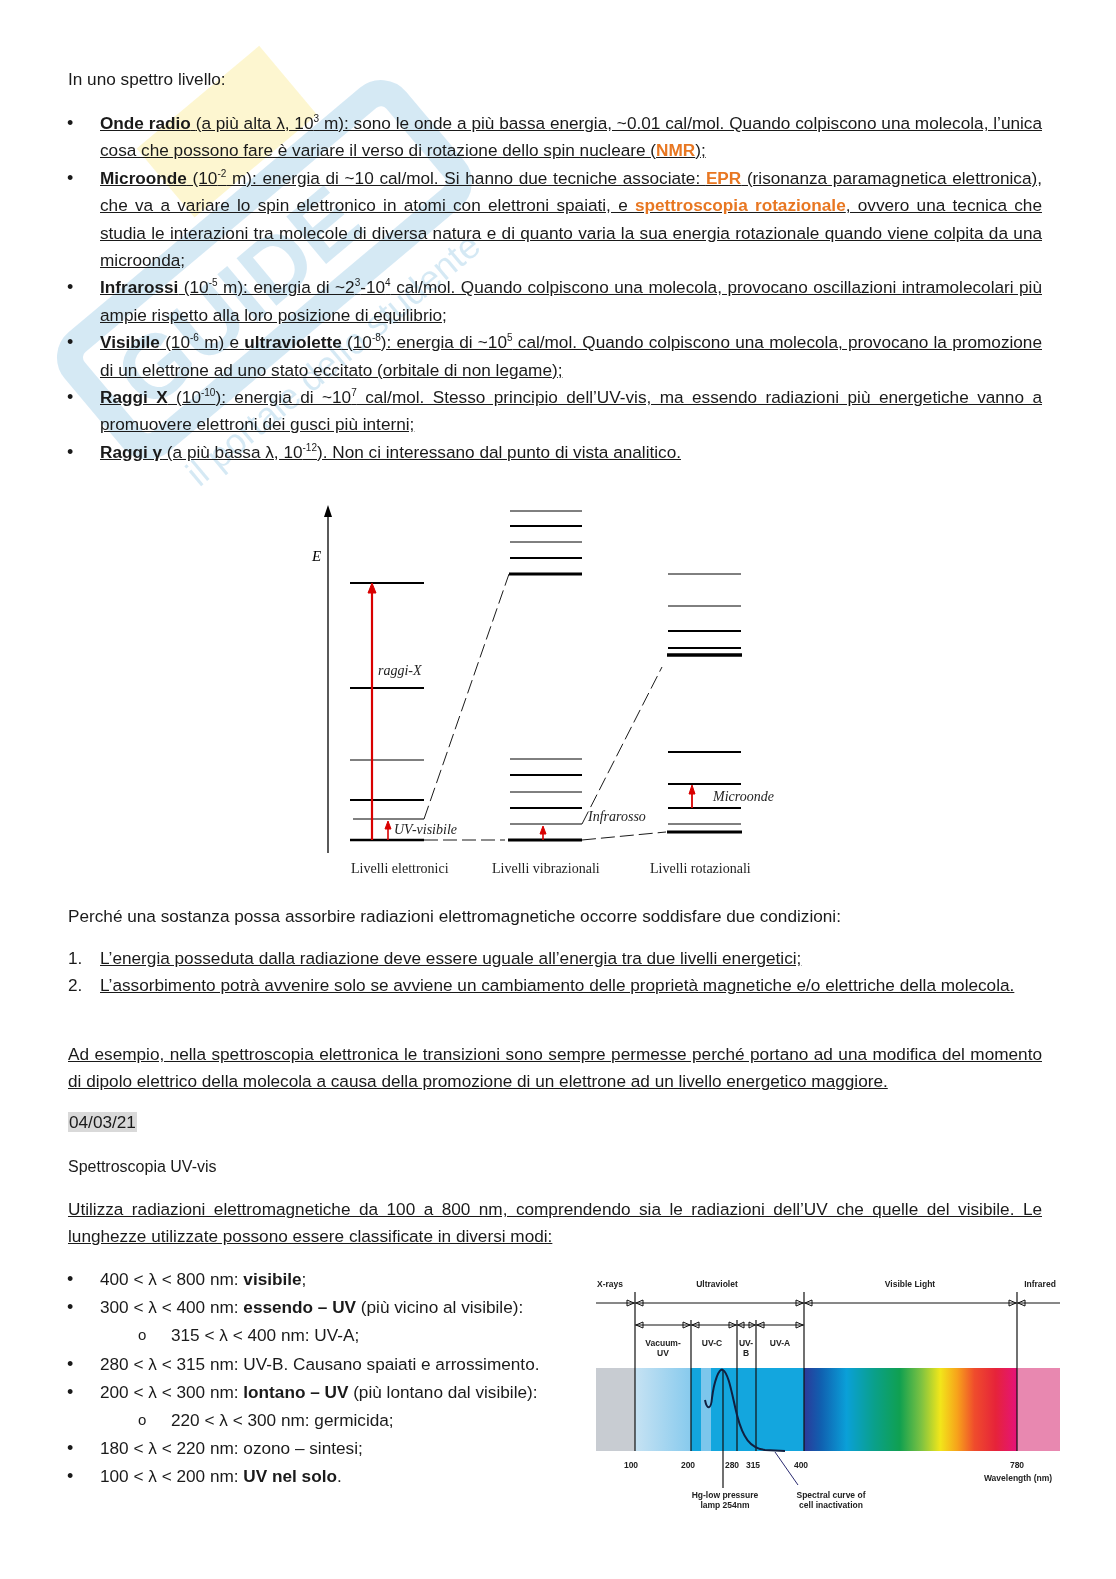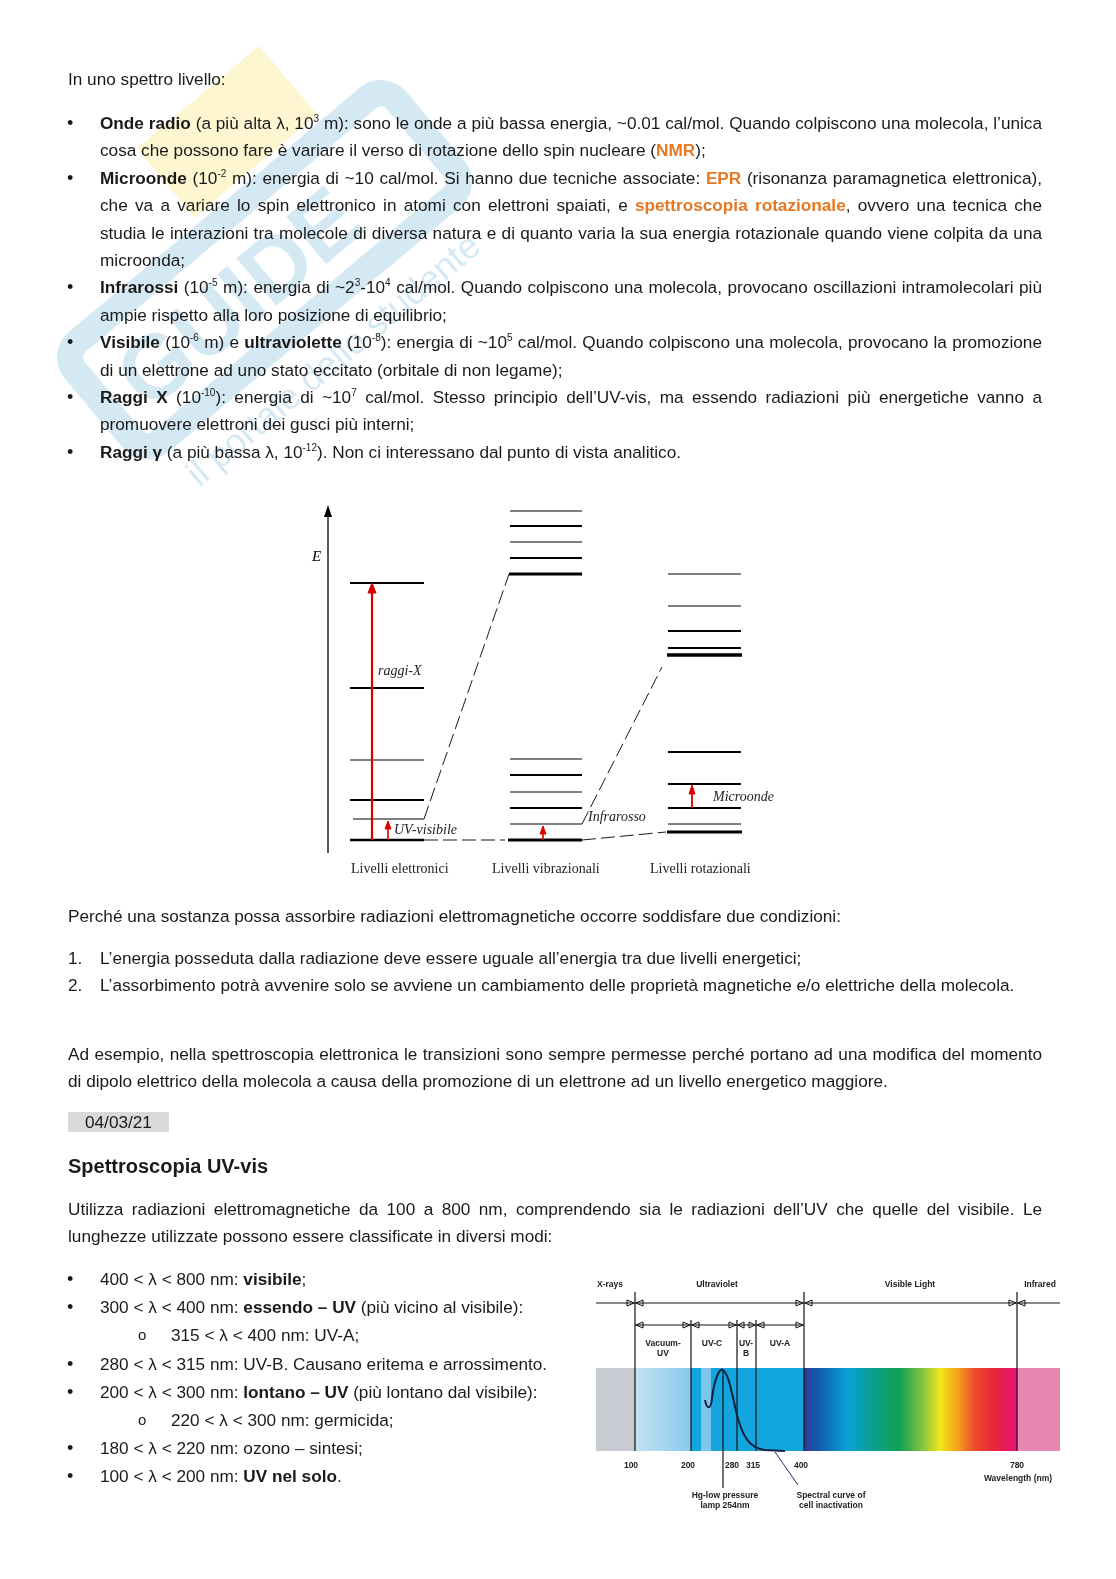--- a/index.html
+++ b/index.html
@@ -1,34 +1,34 @@
 <!DOCTYPE html>
 <html><head>
 <meta charset="utf-8">
 <style>
   html, body { margin: 0; padding: 0; background: #ffffff; }
   body { width: 1116px; height: 1579px; position: relative; overflow: hidden;
          font-family: "Liberation Sans", "DejaVu Sans", sans-serif; color: #1a1a1a; }
   .page { position: absolute; left: 0; top: 0; width: 1116px; height: 1579px; }
   .watermark { position: absolute; left: 20px; top: 40px; width: 480px; height: 480px; opacity: 0.18; pointer-events: none; }
   .txt { position: absolute; left: 68px; width: 974px; font-size: 17.2px; line-height: 27.4px; }
-  .justify { text-align: justify; text-align-last: left; }
+  .justify { text-align: justify; text-align-last: left; text-decoration: underline; }
   ul.blist { list-style: none; margin: 0; padding: 0; }
   ul.blist > li { position: relative; padding-left: 32px; margin: 0; }
   ul.blist > li::before { content: "\2022"; position: absolute; left: -1px; top: 0; font-size: 18px; }
   ul.blist > li.sub { padding-left: 103px; }
   ul.blist > li.sub::before { content: "o"; left: 70px; font-size: 15px; }
   ol.nlist { margin: 0; padding: 0; list-style: none; }
   ol.nlist > li { position: relative; padding-left: 32px; }
   ol.nlist > li .num { position: absolute; left: 0; top: 0; }
   b { font-weight: bold; }
   .orange { color: #e87722; font-weight: bold; }
   sup { font-size: 10px; vertical-align: 7px; line-height: 0; }
-  .date { background: #d9d9d9; padding: 0 17px; }
-  .h2 { font-weight: bold; font-size: 20px; }
+  .date { background: #d9d9d9; padding: 0 1px; }
+  .h2 { font-weight: normal; font-size: 16px; }
   svg text { user-select: none; }
 </style>
 </head>
 <body>
 
 <div class="page">
 
   <svg class="watermark" viewBox="0 0 480 480">
     <g transform="rotate(-40 240 240)">
       <rect x="40" y="170" width="420" height="130" rx="20" fill="none" stroke="#1e88c8" stroke-width="26"></rect>
@@ -156,21 +156,21 @@
 
   <div class="txt h2" style="top:1153px;">Spettroscopia UV-vis</div>
 
   <div class="txt justify" style="top:1196px;">Utilizza radiazioni elettromagnetiche da 100 a 800 nm, comprendendo sia le radiazioni dell’UV che quelle del visibile. Le lunghezze utilizzate possono essere classificate in diversi modi:</div>
 
   <div class="txt" style="top:1265px; width:520px; line-height:28.2px;">
     <ul class="blist">
       <li><span>400 &lt; λ &lt; 800 nm: </span><b>visibile</b><span>;</span></li>
       <li><span>300 &lt; λ &lt; 400 nm: </span><b>essendo – UV</b><span> (più vicino al visibile):</span></li>
       <li class="sub"><span>315 &lt; λ &lt; 400 nm: </span><span>UV-A;</span></li>
-      <li><span>280 &lt; λ &lt; 315 nm: </span><span>UV-B. Causano eritema e arrossimento.</span></li>
+      <li><span>280 &lt; λ &lt; 315 nm: </span><span>UV-B. Causano spaiati e arrossimento.</span></li>
       <li><span>200 &lt; λ &lt; 300 nm: </span><b>lontano – UV</b><span> (più lontano dal visibile):</span></li>
       <li class="sub"><span>220 &lt; λ &lt; 300 nm: </span><span>germicida;</span></li>
       <li><span>180 &lt; λ &lt; 220 nm: </span><span>ozono – sintesi;</span></li>
       <li><span>100 &lt; λ &lt; 200 nm: </span><b>UV nel solo</b><span>.</span></li>
     </ul>
   </div>
 
   <svg style="position:absolute; left:585px; top:1270px;" width="480" height="240" viewBox="0 0 480 240">
     <defs>
       <linearGradient id="visGrad" x1="0" x2="1" y1="0" y2="0">

